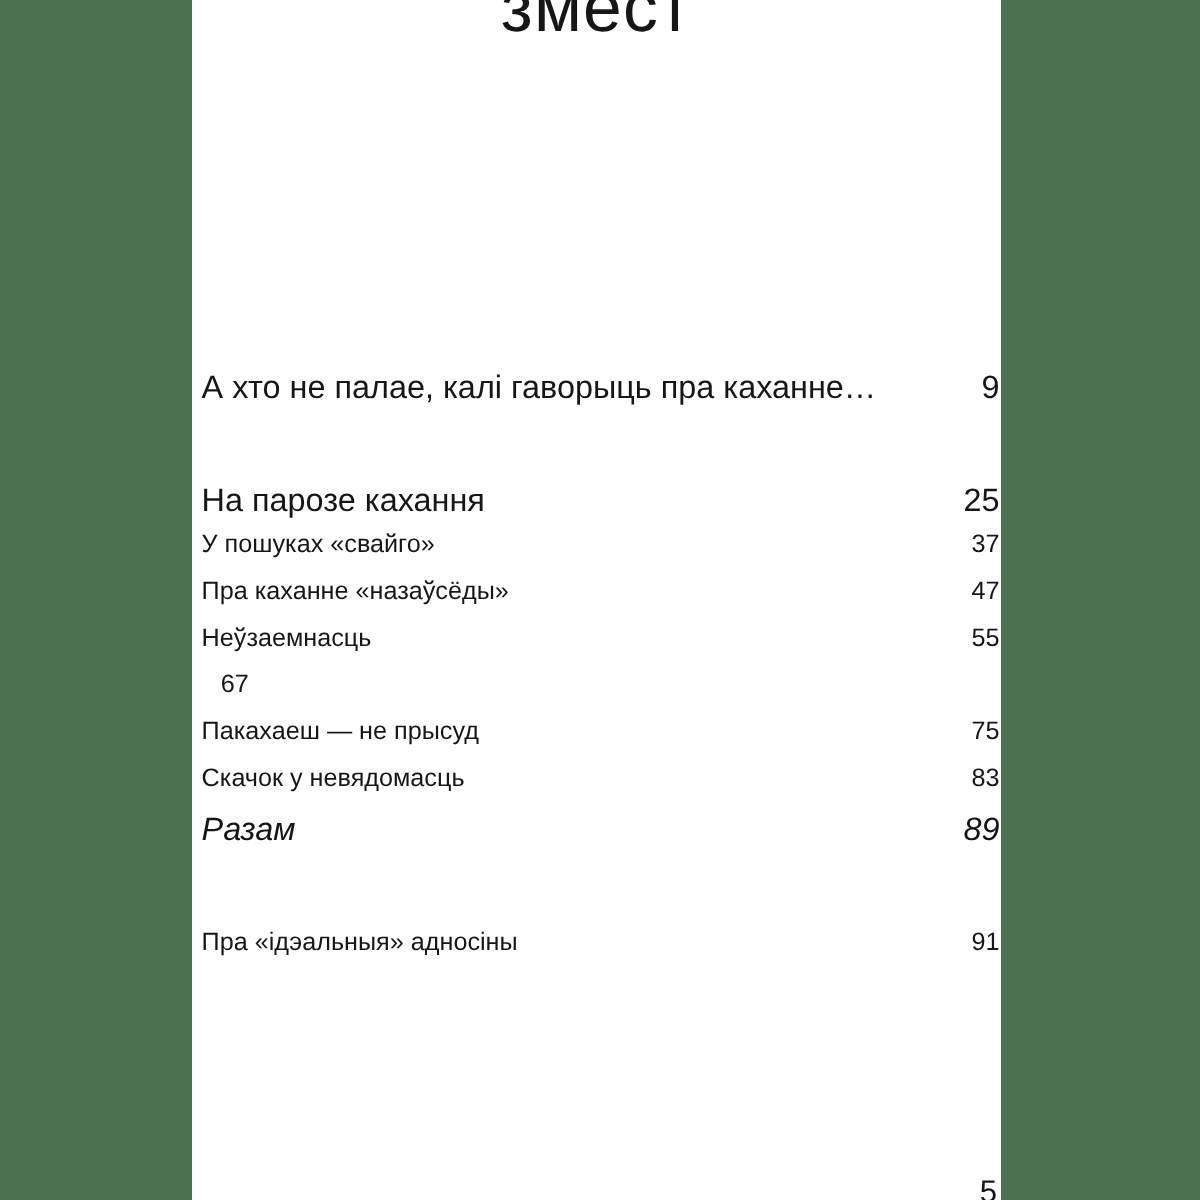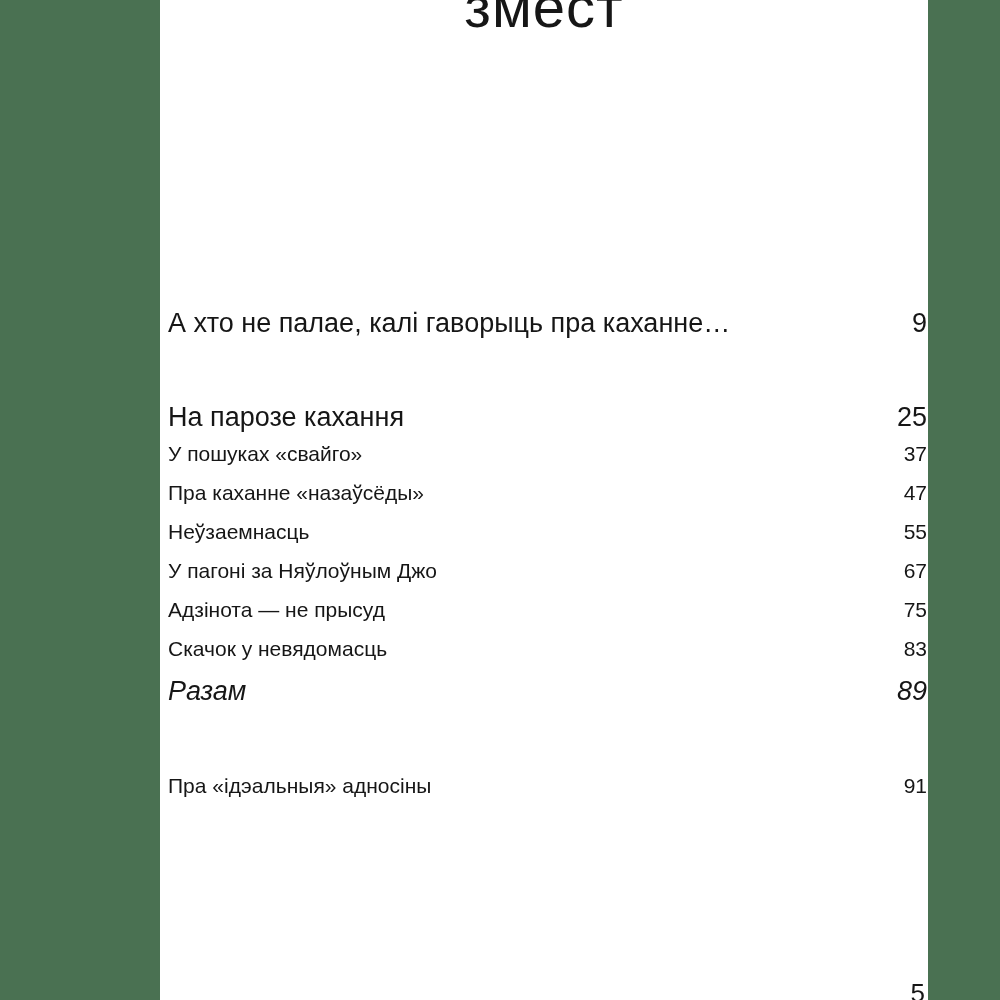--- a/index.html
+++ b/index.html
@@ -12,21 +12,21 @@
     width:1000px;height:1000px;overflow:hidden;
     display:flex;
     font-family:"Liberation Sans", sans-serif;
     background:var(--page);
     color:var(--text);
   }
   .band{background:var(--band);height:1000px;}
   .band.left{width:160px;}
   .band.right{flex:1;}
   .page{
-    width:768px;height:1000px;position:relative;
+    width:674px;height:1000px;position:relative;
     background:var(--page);overflow:hidden;
   }
   .title{
     position:absolute;top:-22px;left:50%;transform:translateX(-50%);
     font-size:58px;line-height:58px;letter-spacing:1px;white-space:nowrap;
     font-weight:400;
   }
   .toc{
     position:absolute;top:306px;left:8px;right:1px;
   }
@@ -79,26 +79,25 @@
       <span class="label">Пра каханне «назаўсёды»</span>
       <span class="pagenum">47</span>
     </div>
 
     <div class="row small">
       <span class="label">Неўзаемнасць</span>
       <span class="pagenum">55</span>
     </div>
 
     <div class="row small">
-      <span class="label">У пагоні за Няўлоўным Джо</span>
       <span class="pagenum">67</span>
     </div>
 
     <div class="row small">
-      <span class="label">Адзінота — не прысуд</span>
+      <span class="label">Пакахаеш — не прысуд</span>
       <span class="pagenum">75</span>
     </div>
 
     <div class="row small">
       <span class="label">Скачок у невядомасць</span>
       <span class="pagenum">83</span>
     </div>
 
     <div class="row large">
       <span class="label">Разам</span>

